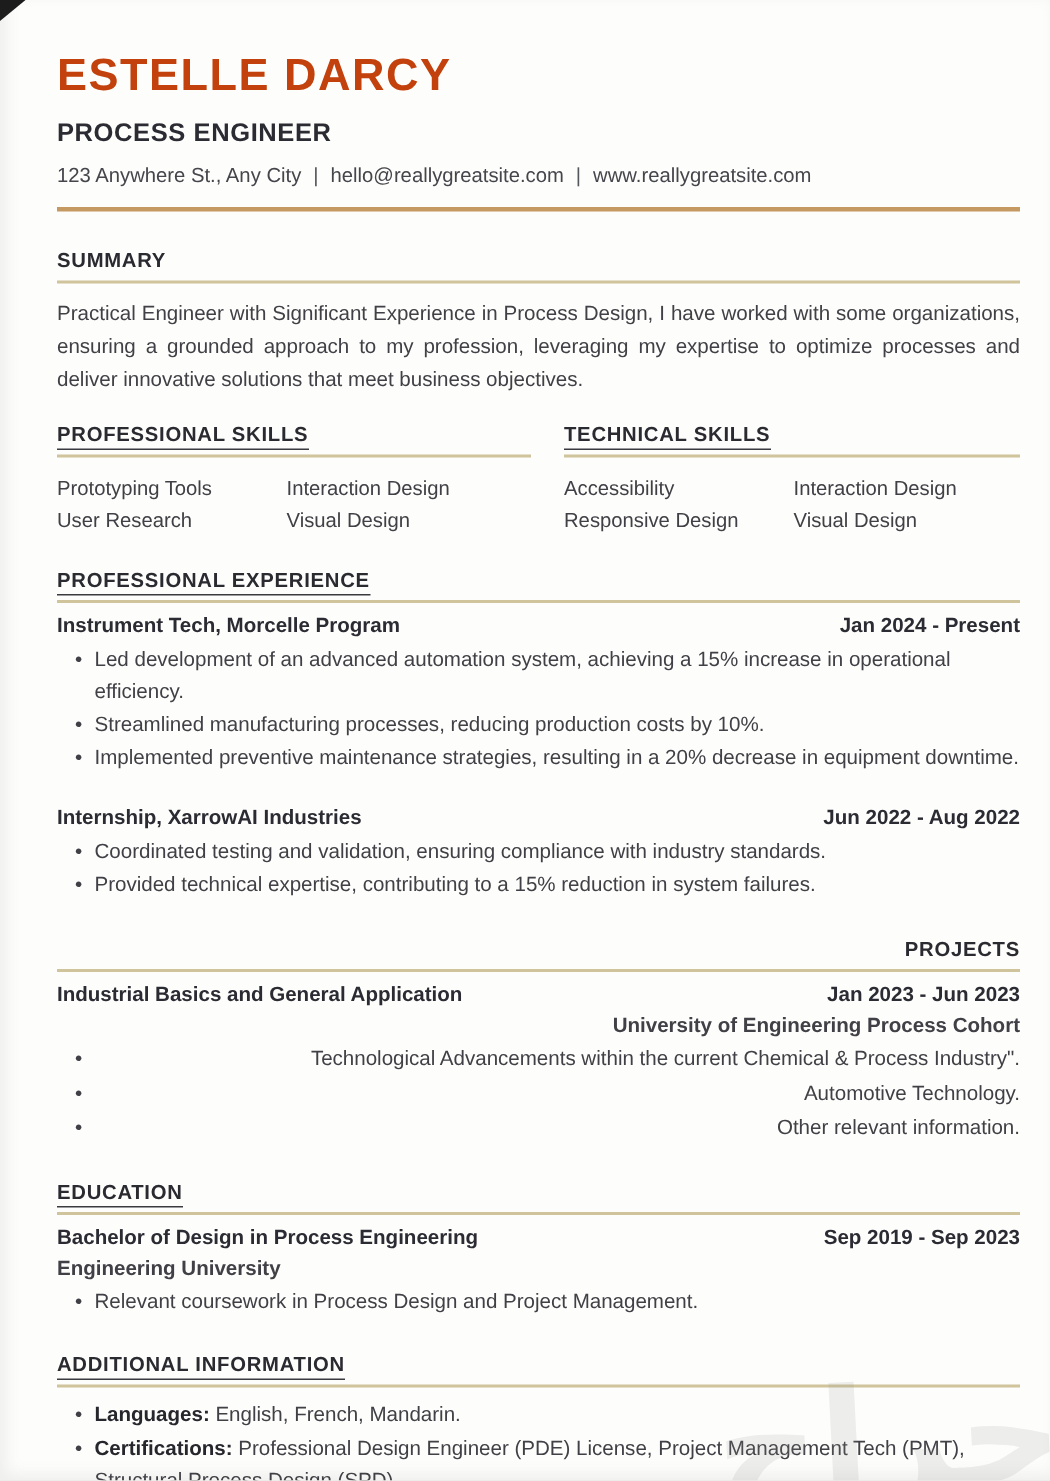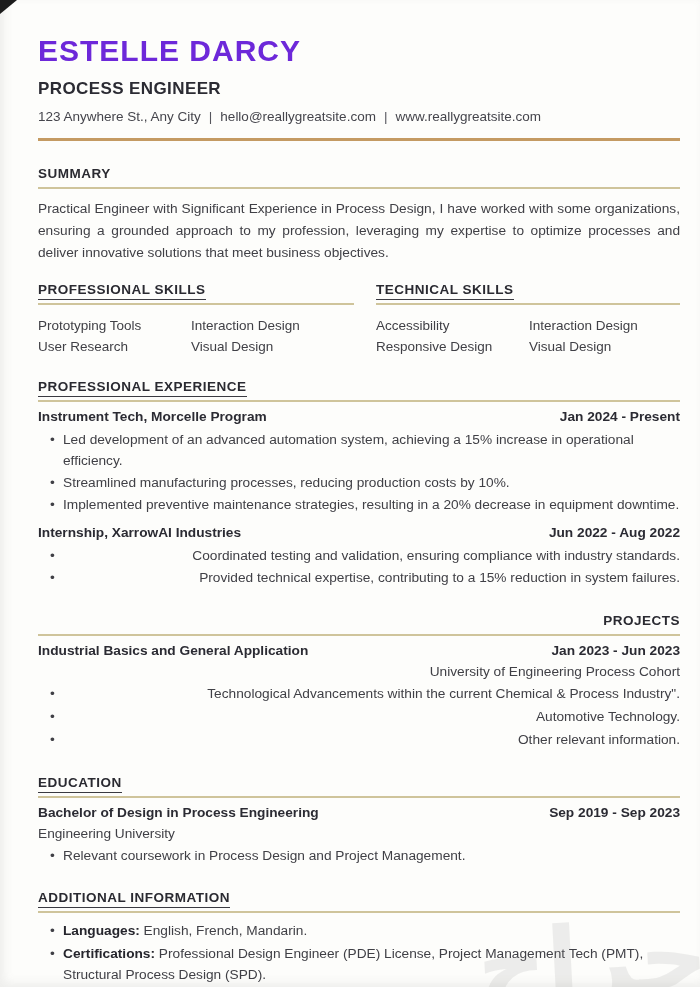--- a/index.html
+++ b/index.html
@@ -10,21 +10,21 @@
     color:#404046;
     box-shadow:inset 4px -4px 10px rgba(110,110,110,.10);
   }
   .corner-artifact{
     position:absolute;top:0;left:0;width:0;height:0;
     border-top:14px solid #1c1c1c;border-right:17px solid transparent;
   }
   .content{padding:34px 20px 0 38px;}
   h1.name{
     margin:0;font-size:30px;line-height:34px;font-weight:800;
-    letter-spacing:1px;color:#6d28d9;
+    letter-spacing:1px;color:#c2410c;
   }
   h2.role{
     margin:11px 0 0 0;font-size:17px;line-height:20px;font-weight:700;
     letter-spacing:.4px;color:#2b2b33;
   }
   .contact{margin-top:9px;font-size:13.5px;line-height:18px;color:#45454c;}
   .contact .sep{padding:0 8px;color:#55555c;}
   .rule-gold{margin-top:12px;border-top:3px solid #c49a62;}
   section{display:block;}
   .sec-h{
@@ -37,33 +37,33 @@
   .sum p{margin:9px 0 0 0;font-size:13.7px;line-height:22px;text-align:justify;}
   .skills-row{margin-top:17px;display:flex;}
   .skills-col.left{width:316px;margin-right:22px;flex:none;}
   .skills-col.right{flex:1;}
   .skills-grid{
     margin-top:10px;display:grid;grid-template-columns:153px auto;
     font-size:13.5px;line-height:21px;row-gap:0;
   }
   .exp{margin-top:21px;}
   .job{margin-top:5px;}
-  .job + .job{margin-top:8px;text-align:right;}
+  .job + .job{margin-top:20px;}
   .row{display:flex;justify-content:space-between;align-items:baseline;}
   .job-title,.job-dates{font-size:13.7px;line-height:20px;font-weight:700;color:#2b2b33;}
   ul.bullets{margin:3px 0 0 0;padding:0 0 0 12px;list-style:none;}
   ul.bullets li{
     position:relative;padding-left:13px;font-size:13.7px;line-height:20.5px;
     margin-bottom:1.5px;
   }
   ul.bullets li::before{
     content:"\2022";position:absolute;left:0;top:0;color:#404046;
   }
   .proj{margin-top:23px;text-align:right;}
-  .subtitle{font-size:13.7px;line-height:18px;margin-top:2px;}
+  .subtitle{font-size:13.7px;line-height:18px;margin-top:2px;font-weight:bold;}
   .proj ul.bullets li{margin-bottom:2.5px;}
   .edu{margin-top:24px;}
   .addl{margin-top:22px;}
   .addl ul.bullets{margin-top:7px;}
   .addl ul.bullets li{line-height:21.5px;}
   .addl b{color:#26262d;font-weight:700;}
   .watermark{
     position:absolute;right:-8px;bottom:-22px;
     font-size:96px;font-weight:700;color:#8d8d8d;opacity:.14;
     transform:rotate(-3deg);pointer-events:none;line-height:1;

